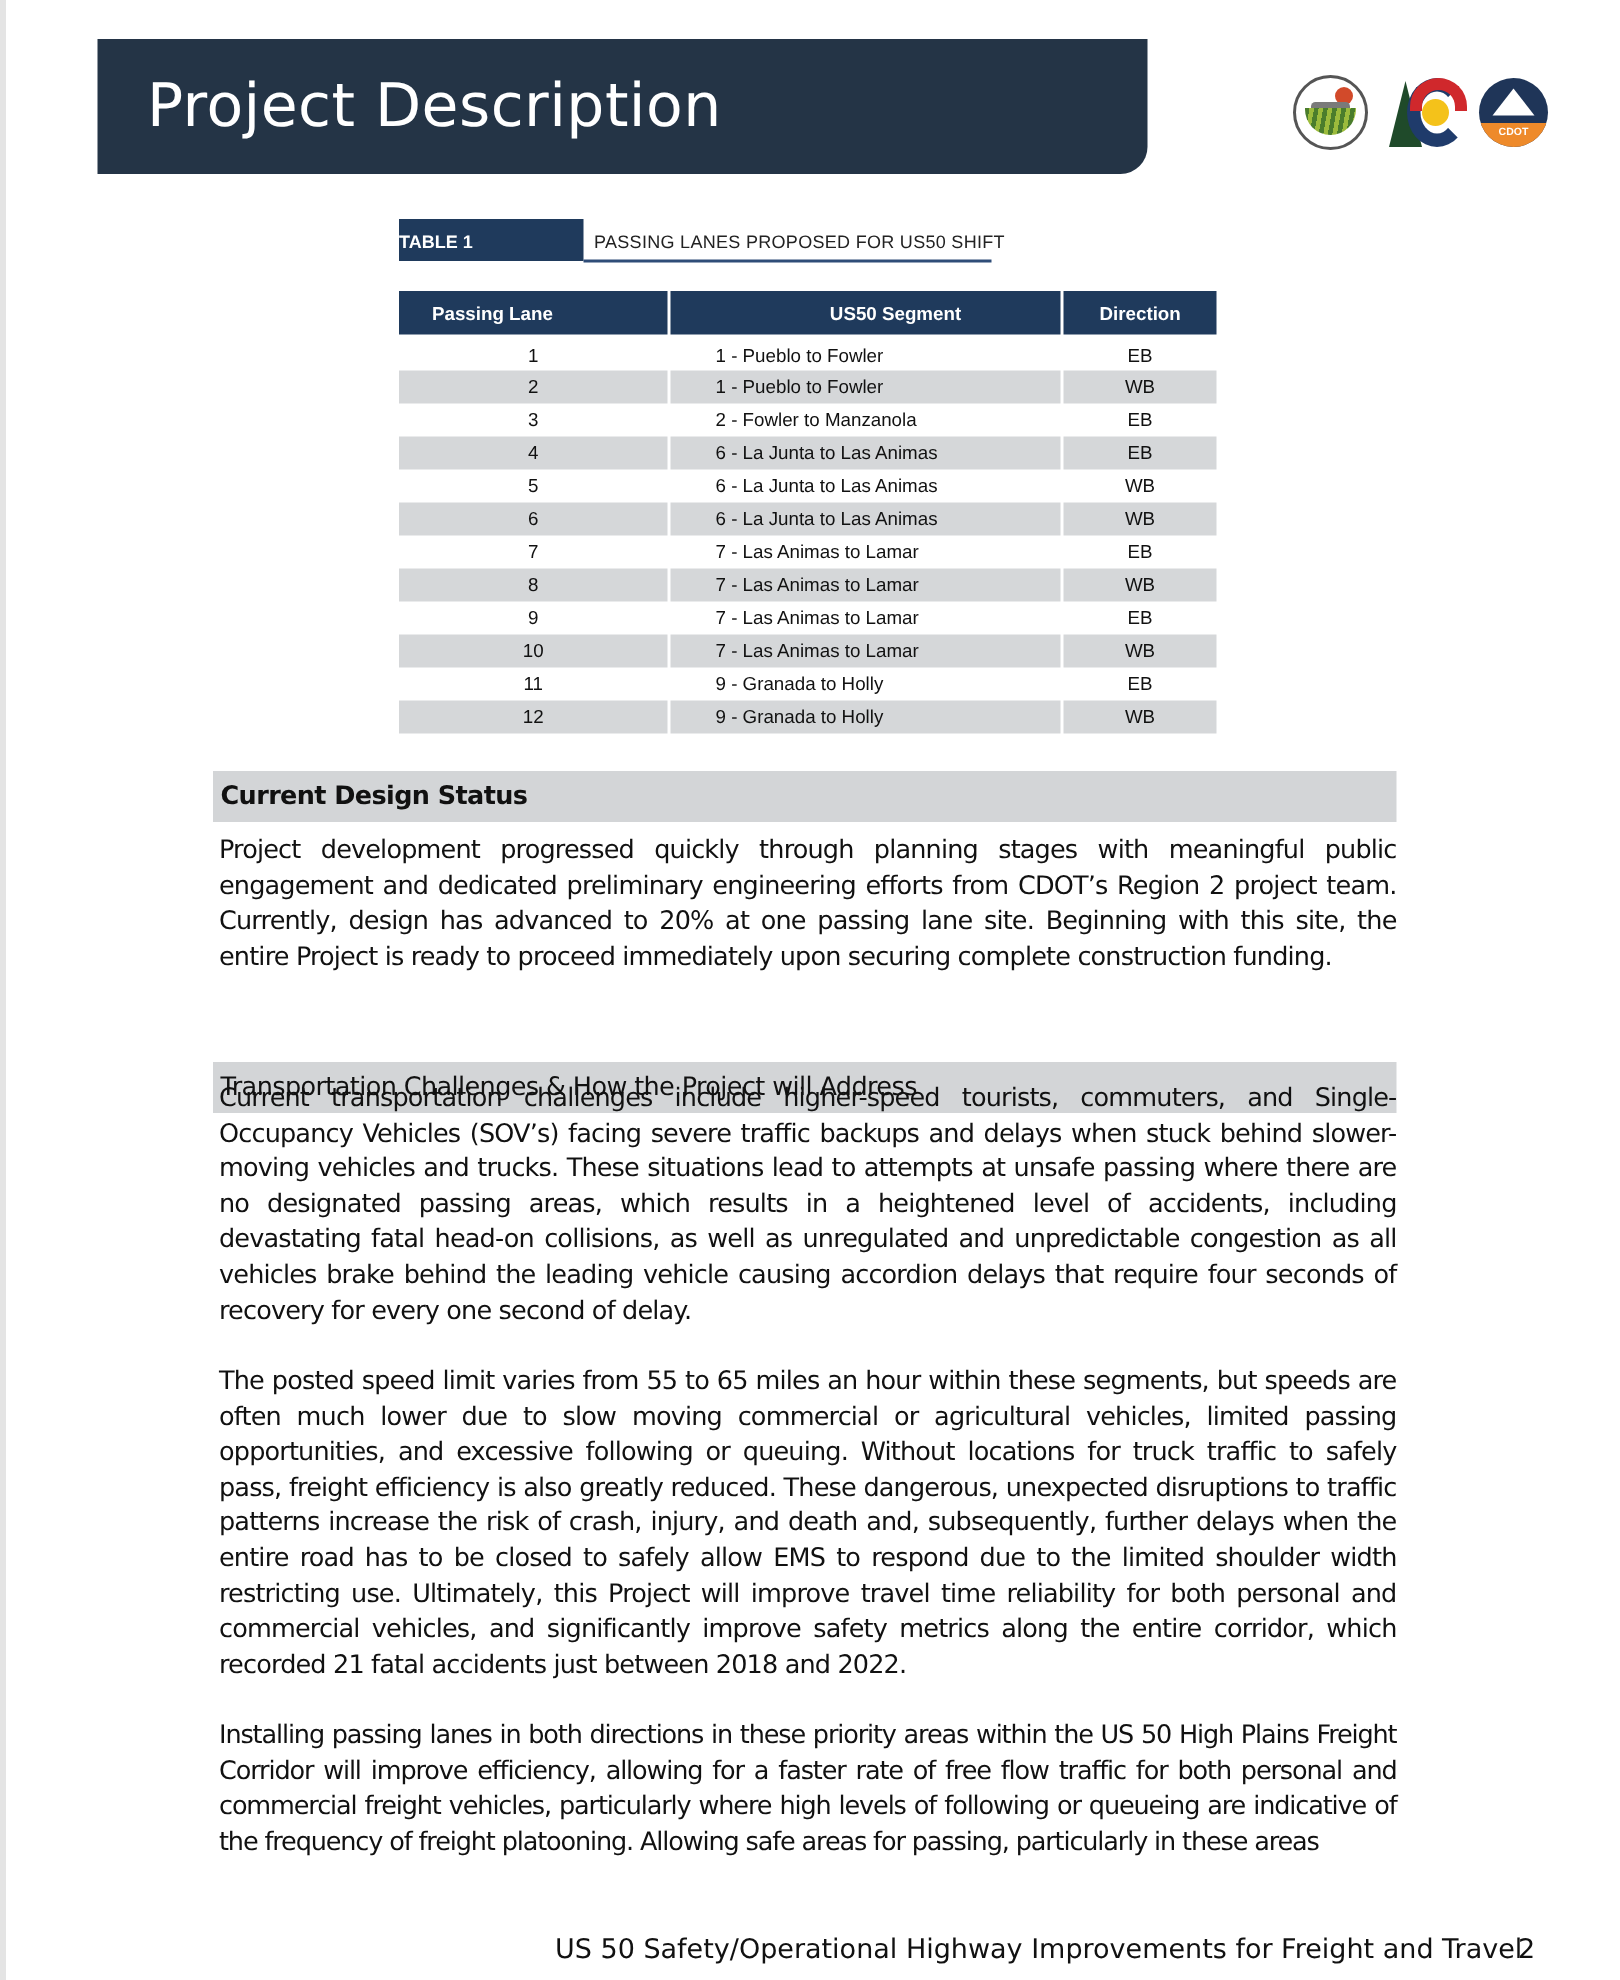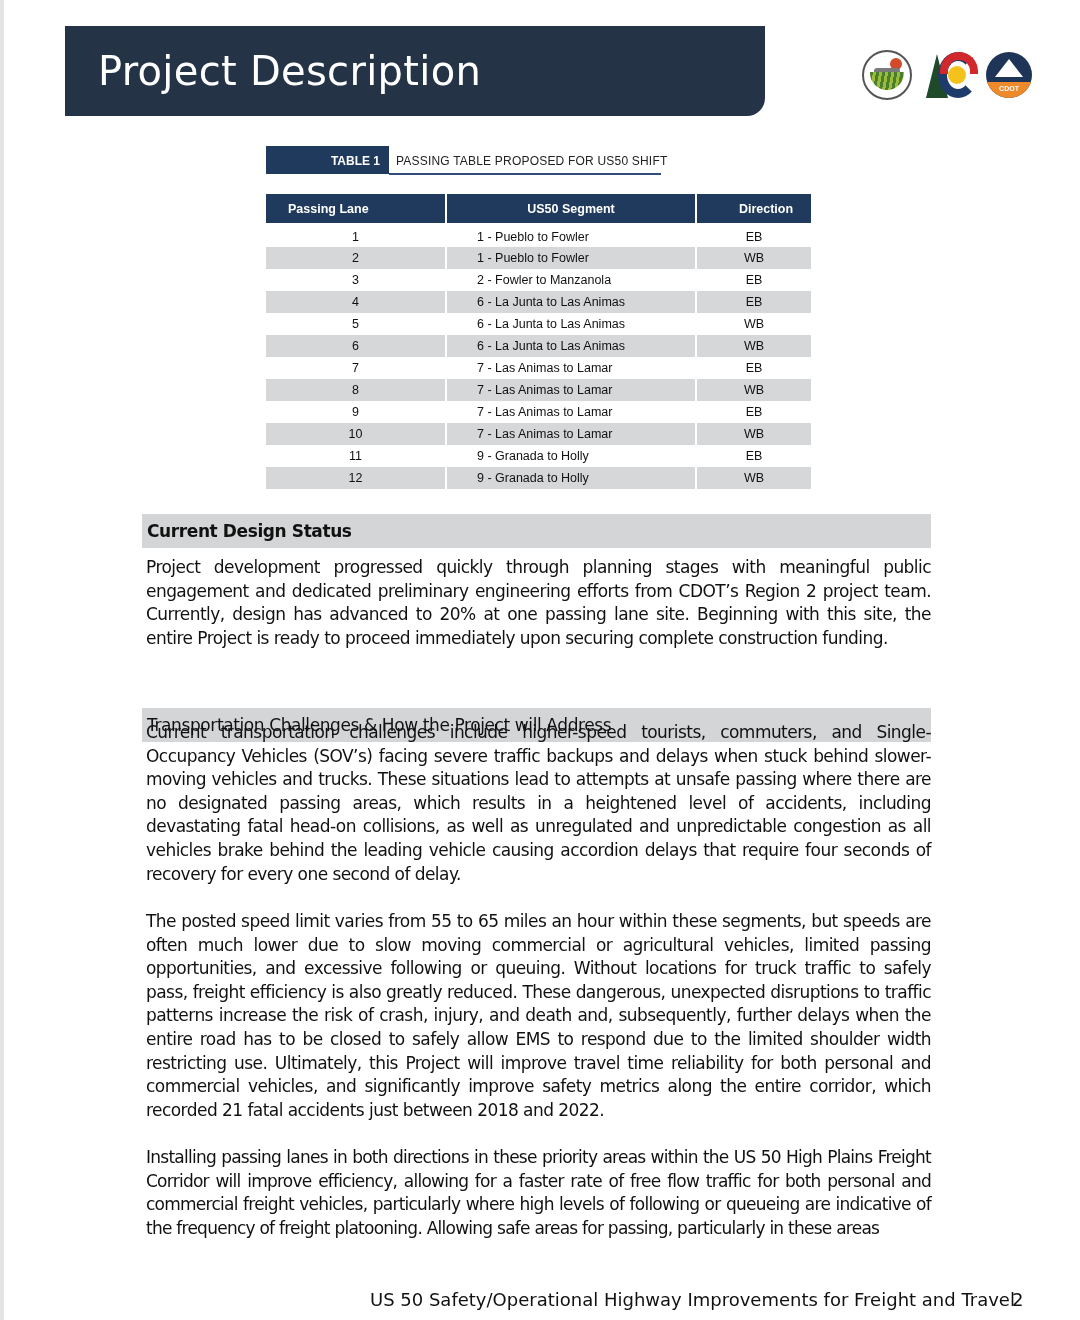--- a/index.html
+++ b/index.html
@@ -30,30 +30,30 @@
   .logo-co .c-red { position: absolute; left: 14px; top: 0; width: 38px; height: 22px; border-top-left-radius: 22px; border-top-right-radius: 22px; border: 8px solid #d0282c; border-bottom: none; box-sizing: border-box; }
   .logo-co .sun { position: absolute; left: 22px; top: 14px; width: 18px; height: 18px; border-radius: 50%; background: #f4c21a; }
   .logo-cdot { left: 124px; top: 4px; width: 46px; height: 46px; border-radius: 50%; background: #1f3558; overflow: hidden; }
   .logo-cdot .mtn { position: absolute; left: 9px; top: 7px; width: 0; height: 0; border-left: 14px solid transparent; border-right: 14px solid transparent; border-bottom: 18px solid #ffffff; }
   .logo-cdot .band { position: absolute; left: 0; right: 0; bottom: 0; height: 16px; background: #ee8a2a; color: #fff; font-size: 7px; font-weight: bold; text-align: center; line-height: 14px; }
 
   .table-wrap { position: absolute; left: 266px; top: 146px; width: 545px; }
   .caption { position: relative; height: 30px; }
   .caption .tag {
     position: absolute; left: 0; top: 0; width: 123px; height: 28px; background: #1f3a5c;
-    color: #fff; font-size: 12px; font-weight: bold; text-align: right; padding-right: 9px; box-sizing: border-box; line-height: 30px;
+    color: #fff; font-size: 12px; font-weight: bold; padding-right: 9px; box-sizing: border-box; line-height: 30px;
   }
   .caption .text { position: absolute; left: 130px; top: 8px; font-size: 12px; color: #222; letter-spacing: 0.2px; }
   .caption .underline { position: absolute; left: 123px; top: 27px; width: 272px; height: 2px; background: #2f4d78; }
 
   table { border-collapse: separate; border-spacing: 2px 0; width: 549px; margin-left: -2px; margin-top: 18px; font-size: 12.5px; }
   th { background: #1f3a5c; color: #fff; height: 29px; font-weight: bold; font-size: 12.5px; padding: 0; }
   th.c1 { text-align: left; padding-left: 22px; width: 157px; }
-  th.c2 { width: 248px; }
-  th.c3 { text-align: center; padding-left: 24px; }
+  th.c2 { width: 220px; padding-left: 40px; }
+  th.c3 { text-align: left; padding-left: 24px; }
   td { height: 22px; padding: 0; color: #111; }
   tr.first td { padding-top: 4px; height: 20px; }
   td.c1 { text-align: center; }
   td.c2 { padding-left: 30px; }
   td.c3 { text-align: center; }
   tr.alt td { background: #d5d7d9; }
 
   .section-bar {
     position: absolute; left: 142px; width: 789px; height: 34px; background: #d3d5d7;
     font-size: 17px; font-weight: bold; line-height: 35px; padding-left: 5px; box-sizing: border-box; color: #111;
@@ -92,21 +92,21 @@
   </div>
   <div class="logo logo-cdot">
     <div class="mtn"></div>
     <div class="band">CDOT</div>
   </div>
 </div>
 
 <div class="table-wrap">
   <div class="caption">
     <div class="tag">TABLE 1</div>
-    <div class="text">PASSING TABLE PROPOSED FOR US50 SHIFT</div>
+    <div class="text">PASSING LANES PROPOSED FOR US50 SHIFT</div>
     <div class="underline"></div>
   </div>
   <table>
     <thead>
       <tr>
         <th class="c1">Passing Lane</th>
         <th class="c2">US50 Segment</th>
         <th class="c3">Direction</th>
       </tr>
     </thead>

